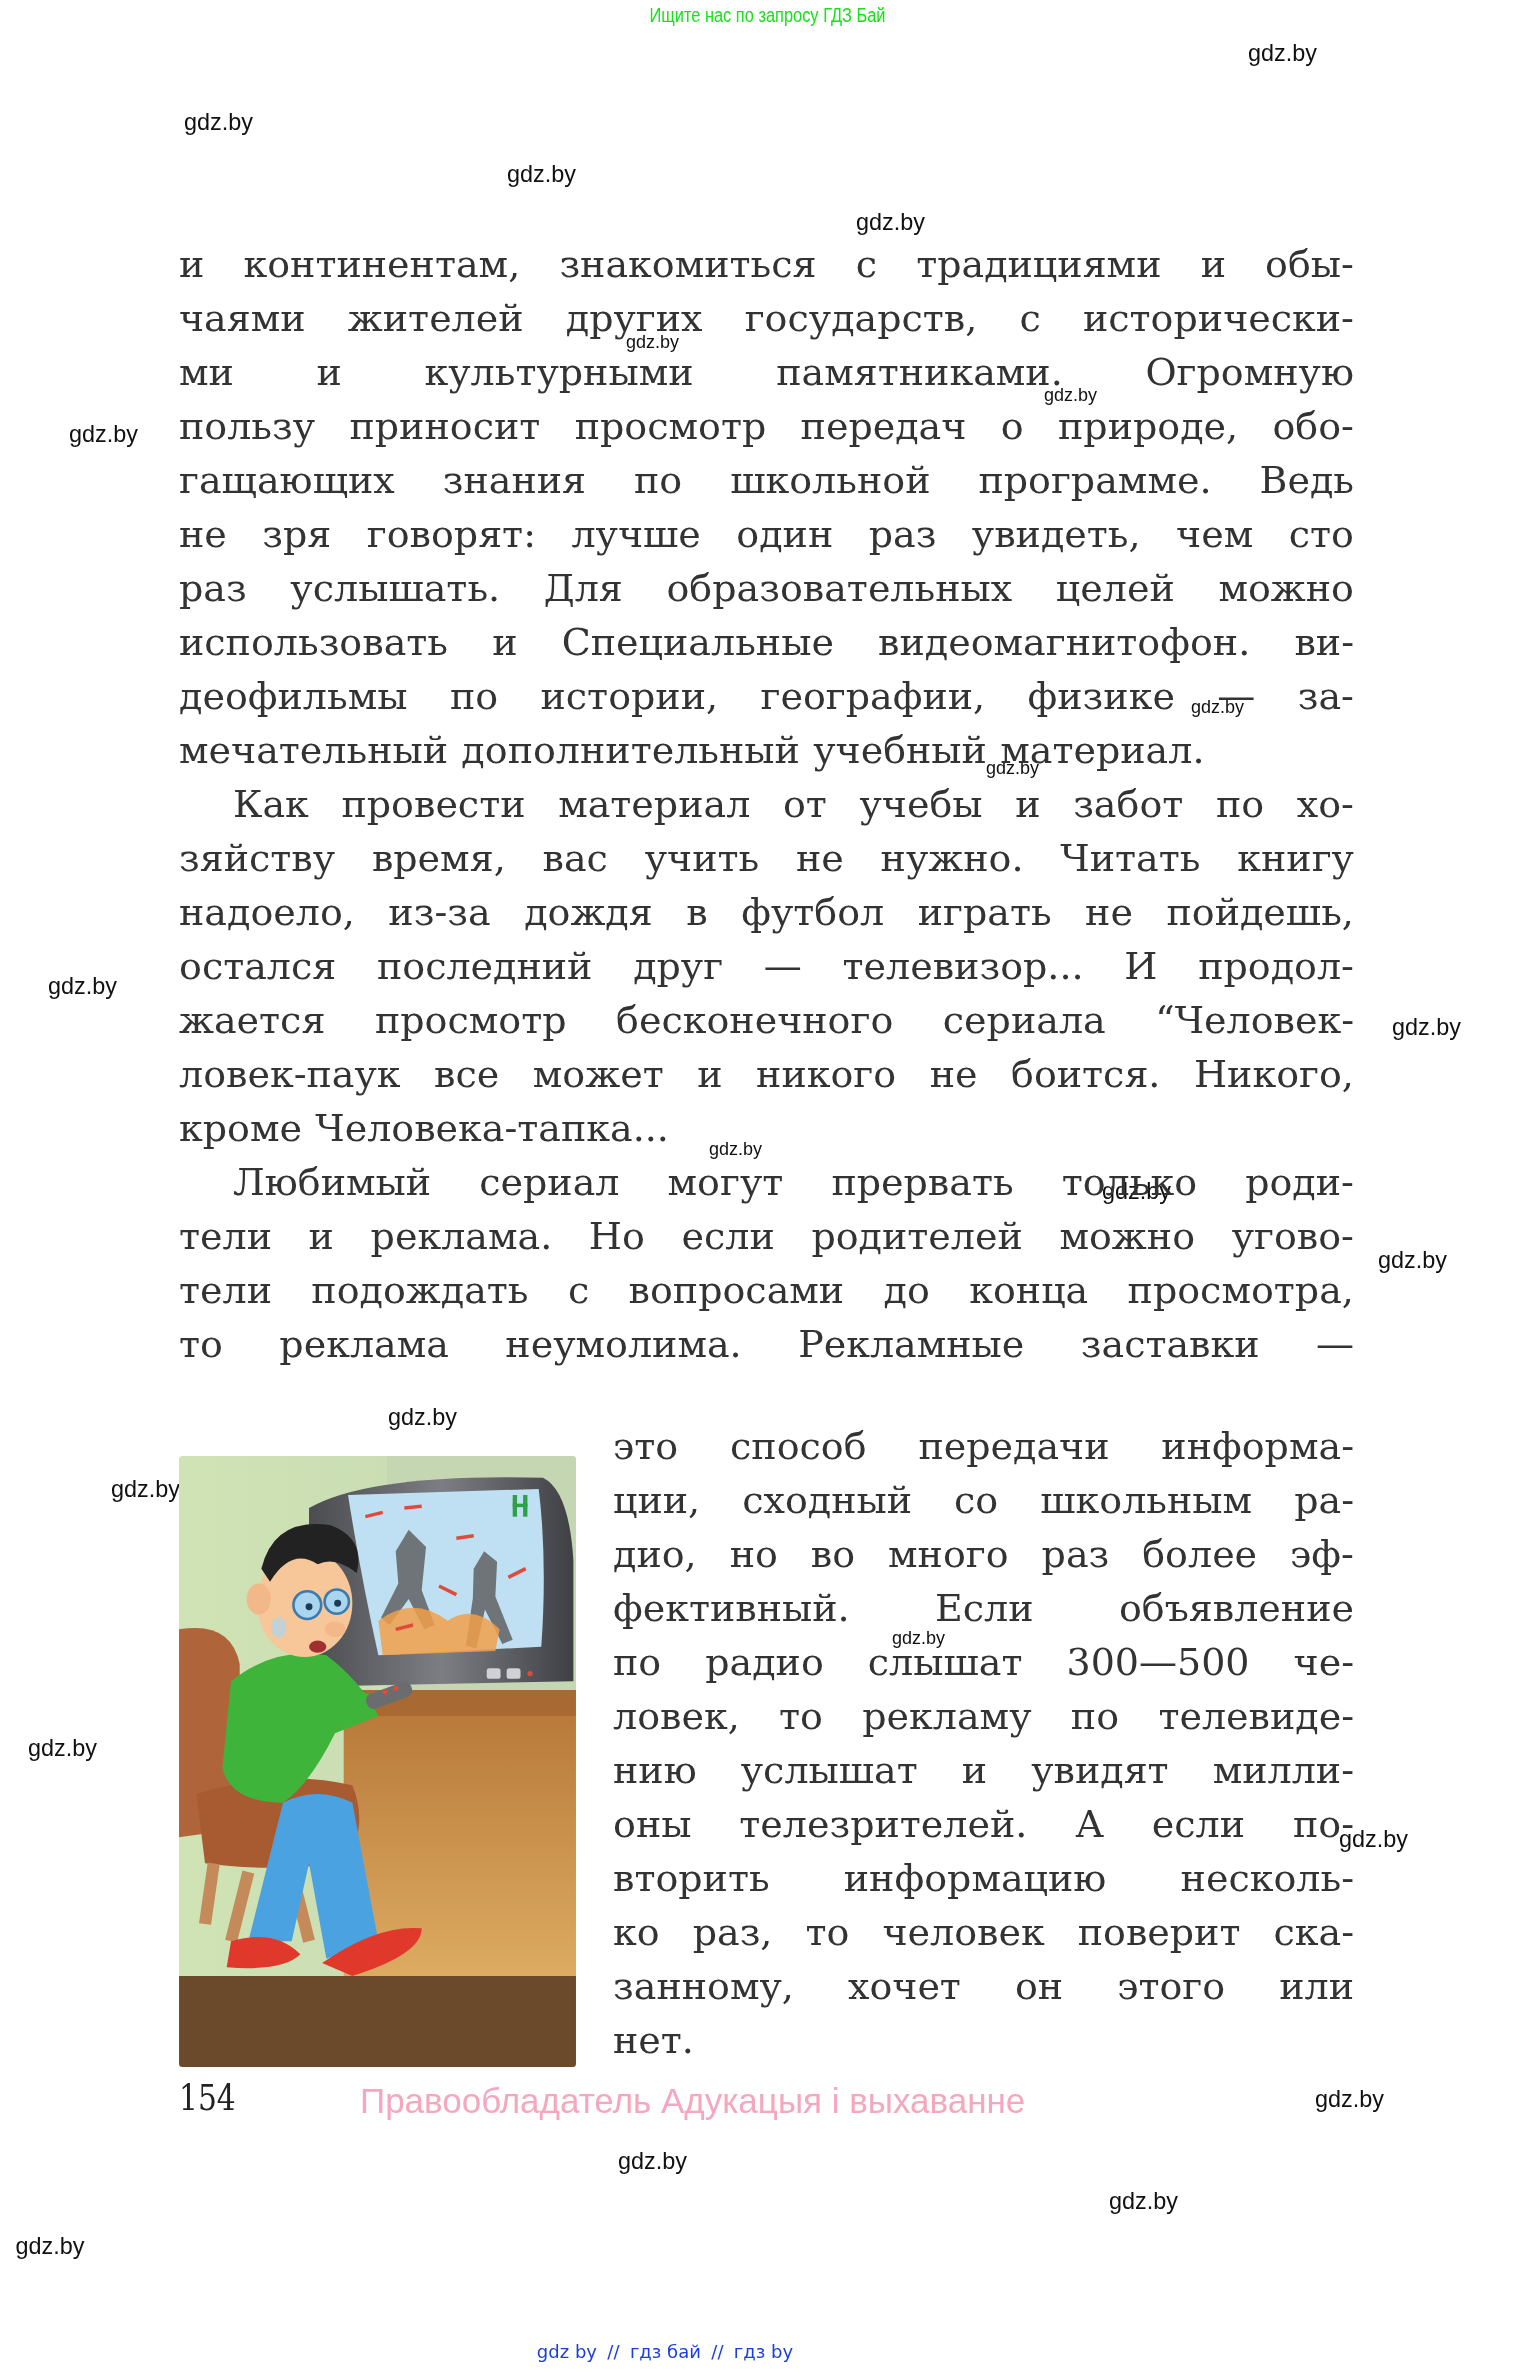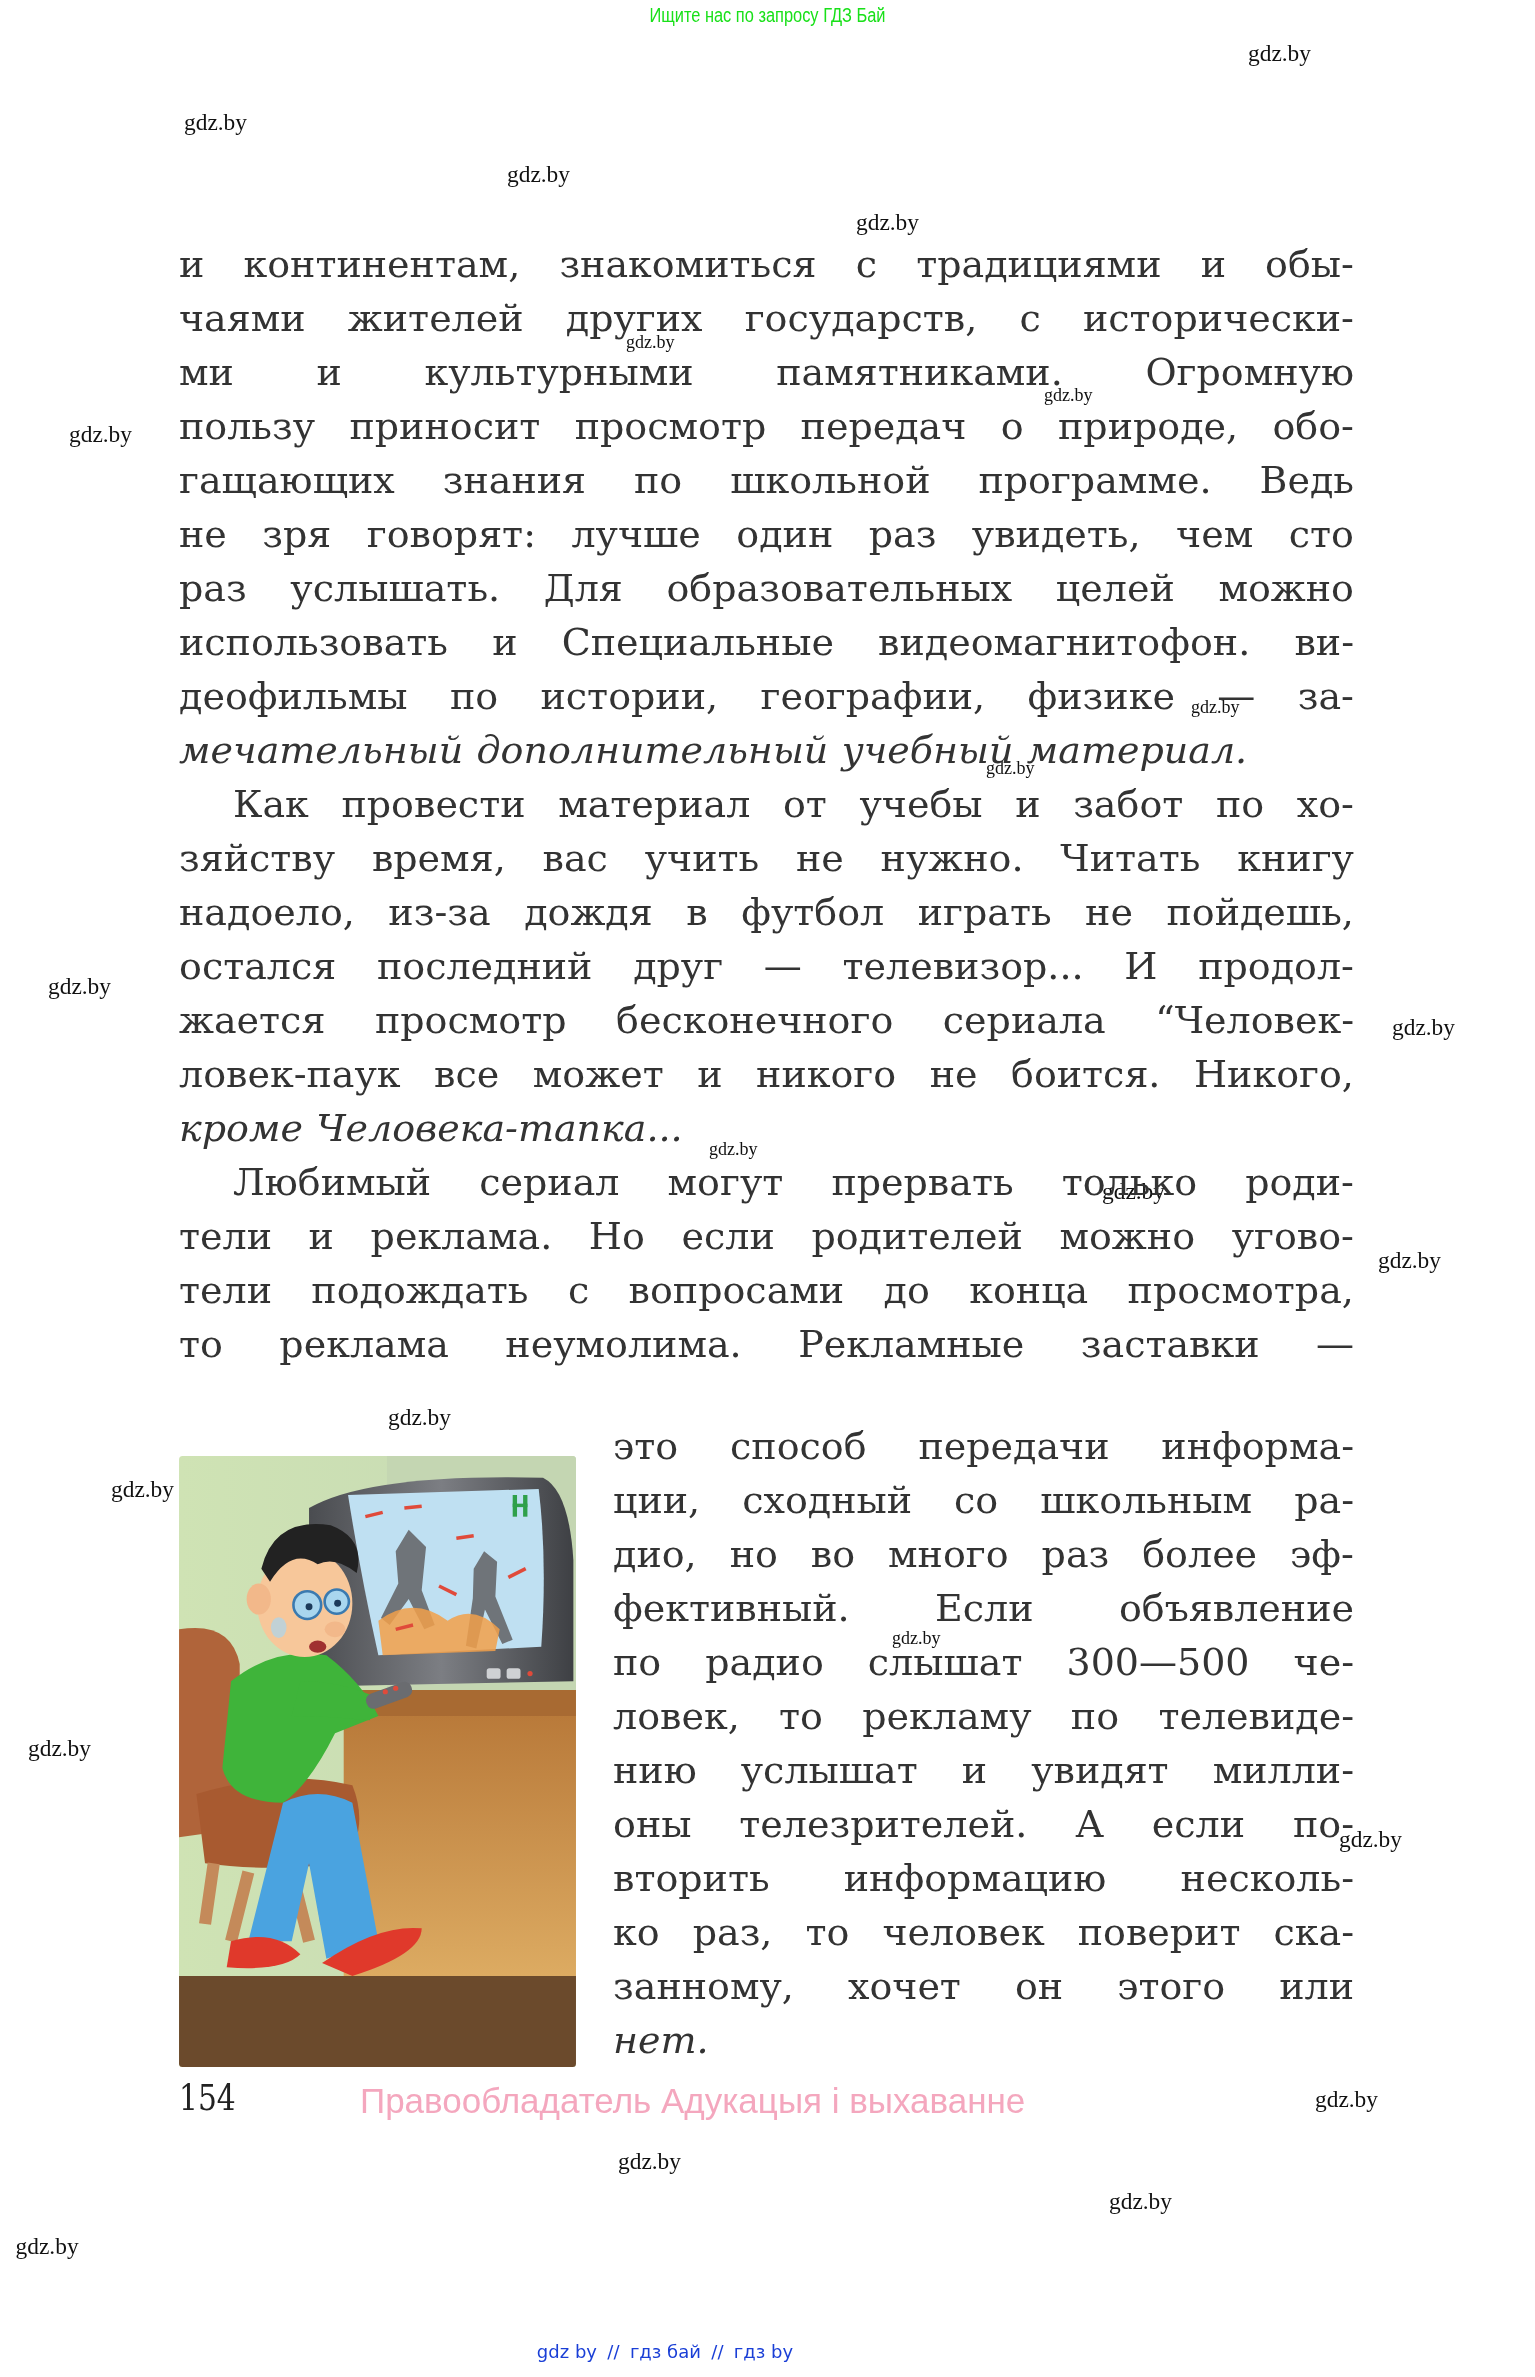--- a/index.html
+++ b/index.html
@@ -3,30 +3,30 @@
 <meta charset="utf-8">
 <style>
   html, body { margin:0; padding:0; background:#ffffff; }
   body { width:1535px; height:2377px; position:relative; overflow:hidden; }
   .top-banner {
     position:absolute; left:0; width:1535px; top:3.5px; text-align:center;
     font-family:"Liberation Sans", sans-serif; font-size:20px; color:#19e019;
     transform:scaleX(0.82); transform-origin:center;
   }
   .wm {
-    position:absolute; font-family:Liberation Serif, serif; font-size:23.4px;
+    position:absolute; font-family:Liberation Sans, sans-serif; font-size:23.4px;
     color:#111; white-space:nowrap; line-height:1;
   }
   .wm.small { font-size:18px; }
   .body-text {
     position:absolute; font-family:"DejaVu Serif", serif; color:#333333;
     font-size:38px; line-height:54px; white-space:nowrap;
   }
   .line { height:54px; display:flex; justify-content:space-between; }
-  .line.last { justify-content:flex-start;font-style:italic; }
+  .line.last { justify-content:flex-start; }
   .line span.w { display:inline-block; }
   .line.last span.w { margin-right:0.35em; }
   .indent { padding-left:54px; }
   #col-full { left:179px; top:237px; width:1175px; }
   #col-wrap { left:613px; width:741px; }
   .illustration {
     position:absolute; left:179px; top:1456px; width:397px; height:611px;
     overflow:hidden; border-radius:3.5px;
     box-shadow:0 0 8.7px 3.5px rgba(255,255,255,1) inset;
   }

